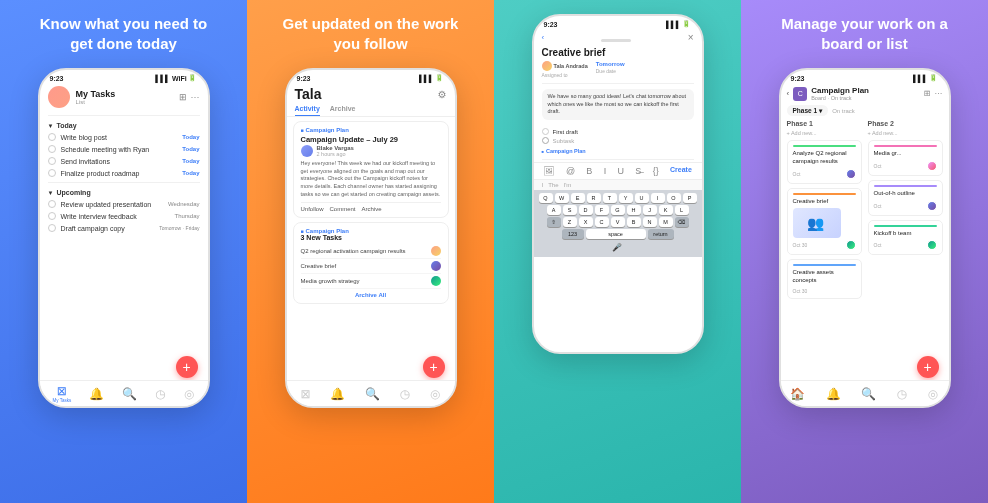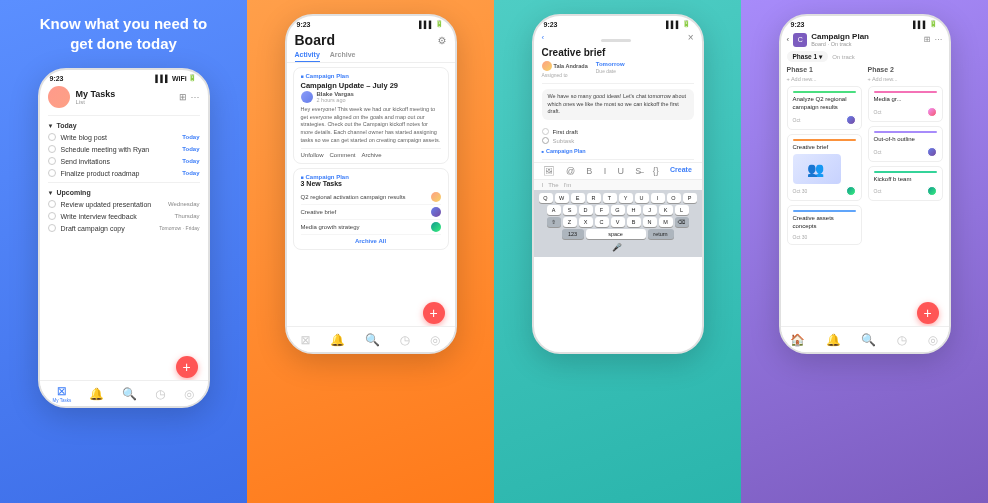--- a/index.html
+++ b/index.html
@@ -498,31 +498,32 @@
         <div class="bottom-icon">🔔</div>
         <div class="bottom-icon">🔍</div>
         <div class="bottom-icon">◷</div>
         <div class="bottom-icon">◎</div>
       </div>
     </div>
   </div>
 </div>
 
 <div class="panel panel-2">
+  <p class="panel-title">Get updated on the work<br>you follow</p>
   <div class="phone">
     <div class="phone-inner">
       <div class="status-bar">
         <span>9:23</span>
         <div class="status-icons">
           <span>▌▌▌</span>
           <span>🔋</span>
         </div>
       </div>
       <div class="p2-header">
-        <span class="p2-title">Board</span>
+        <span class="p2-title">Tala</span>
         <span class="p2-gear">⚙</span>
       </div>
       <div class="p2-tabs">
         <div class="p2-tab active">Activity</div>
         <div class="p2-tab">Archive</div>
       </div>
 
       <div class="p2-card">
         <div class="p2-card-project">Campaign Plan</div>
         <div class="p2-card-title">Campaign Update – July 29</div>
@@ -671,20 +672,21 @@
           <div class="p3-key space">space</div>
           <div class="p3-key return">return</div>
         </div>
         <div style="display:flex;justify-content:center;padding:2px 0;font-size:8px;color:#555;">🎤</div>
       </div>
     </div>
   </div>
 </div>
 
 <div class="panel panel-4">
+  <p class="panel-title">Manage your work on a<br>board or list</p>
   <div class="phone">
     <div class="phone-inner" style="display:flex;flex-direction:column;">
       <div class="status-bar">
         <span>9:23</span>
         <div class="status-icons">
           <span>▌▌▌</span>
           <span>🔋</span>
         </div>
       </div>
       <div class="p4-header">

